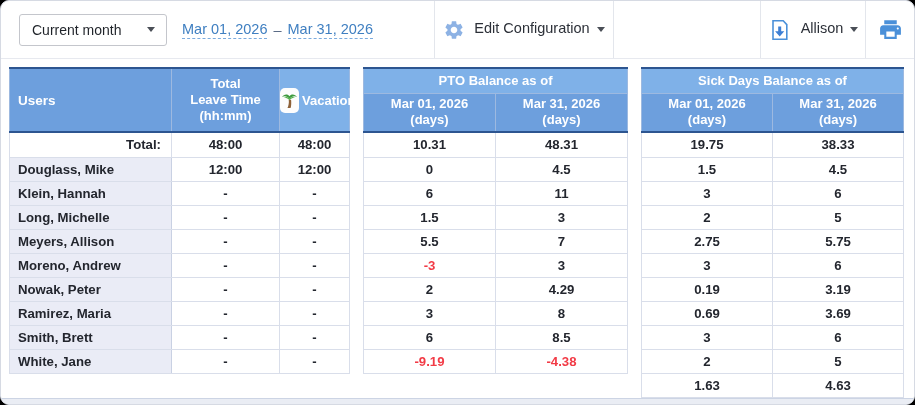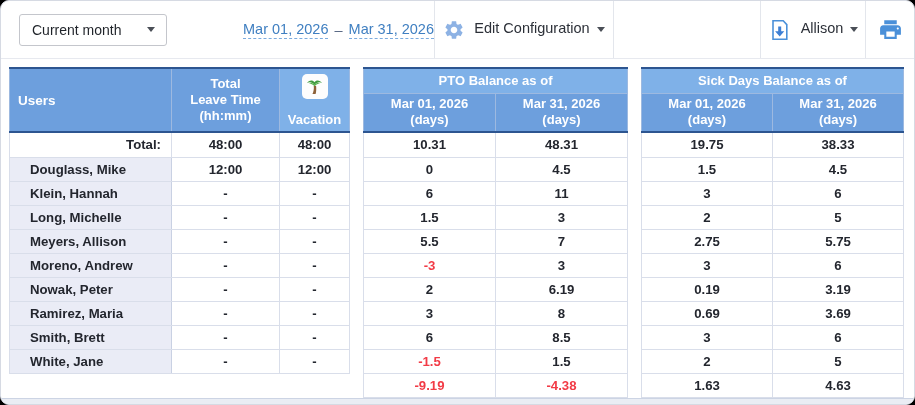--- a/index.html
+++ b/index.html
@@ -7,21 +7,21 @@
   body { background:#000; font-family:"Liberation Sans", sans-serif; }
   .app {
     width:915px; height:405px; background:#fff; border-radius:9px;
     overflow:hidden; position:relative; display:flex; flex-direction:column;
     border:1px solid #d6dae3;
   }
   
   .toolbar { height:58px; display:flex; align-items:stretch; border-bottom:1px solid #e7e9ef; flex:0 0 auto; }
   .tb-sec { display:flex; align-items:center; }
   .tb-sec + .tb-sec { border-left:1px solid #e3e6ec; }
-  .tb-a { width:433px; padding-left:18px;justify-content:space-between; }
+  .tb-a { width:433px; padding-left:18px; }
   .tb-b { width:179px; justify-content:center; cursor:pointer; }
   .tb-c { flex:1; }
   .tb-d { width:105px; justify-content:center; cursor:pointer; }
   .tb-e { width:49px; justify-content:center; cursor:pointer; }
   .select-box {
     width:148px; height:32px; border:1px solid #c4c6cc; border-radius:3px;
     display:flex; align-items:center; justify-content:space-between;
     padding:0 11px 0 12px; font-size:14px; color:#1f2329; background:#fff; cursor:pointer;
   }
   .caret { width:0; height:0; border-left:4.5px solid transparent; border-right:4.5px solid transparent; border-top:5px solid #4a4f57; display:inline-block; }
@@ -43,24 +43,24 @@
   .pre { white-space:pre-line; line-height:1.25; }
   .h-main { height:64px; }
   .h-group { height:25px; font-size:13.5px; }
   .h-sub { height:39px; }
   .tbl td {
     border:1px solid #d9deea; text-align:center; font-size:13.2px;
     font-weight:bold; color:#23262e; height:24px; padding:2px 6px;
     background:#fff; vertical-align:middle;
   }
   .tbl tr.total-row td { height:25px; }
-  td.user-cell { text-align:left; padding-left:20px; background:#eaecf6; border-right:1px solid #c9d1e3; }
+  td.user-cell { text-align:left; padding-left:8px; background:#eaecf6; border-right:1px solid #c9d1e3; }
   td.total-label { text-align:right; padding-right:10px; background:#fff; }
   td.neg { color:#f23b46; }
-  .vac-head { display:flex; flex-direction:column; align-items:center; gap:13px; }
+  .vac-head { display:flex; flex-direction:row; align-items:center; gap:3px; }
   .vac-icon-bg { width:26px; height:25px; background:#fdfdfd; border-radius:5px; display:flex; align-items:center; justify-content:center; }
   
   .bottom-strip { flex:0 0 auto; height:9px; background:#eaedf4; border-top:1px solid #ccd4e4; }
 </style>
 </head>
 <body>
 
 <div class="app">
 
   <div class="toolbar">
@@ -228,33 +228,29 @@
           <tr>
             <td>5.5</td>
             <td>7</td>
           </tr>
           <tr>
             <td class="neg">-3</td>
             <td>3</td>
           </tr>
           <tr>
             <td>2</td>
-            <td>6.19</td>
+            <td>4.29</td>
           </tr>
           <tr>
             <td>3</td>
             <td>8</td>
           </tr>
           <tr>
             <td>6</td>
             <td>8.5</td>
-          </tr>
-          <tr>
-            <td class="neg">-1.5</td>
-            <td>1.5</td>
           </tr>
           <tr>
             <td class="neg">-9.19</td>
             <td class="neg">-4.38</td>
           </tr>
         </tbody>
     </table>
 
     <div class="gap"></div>
 

